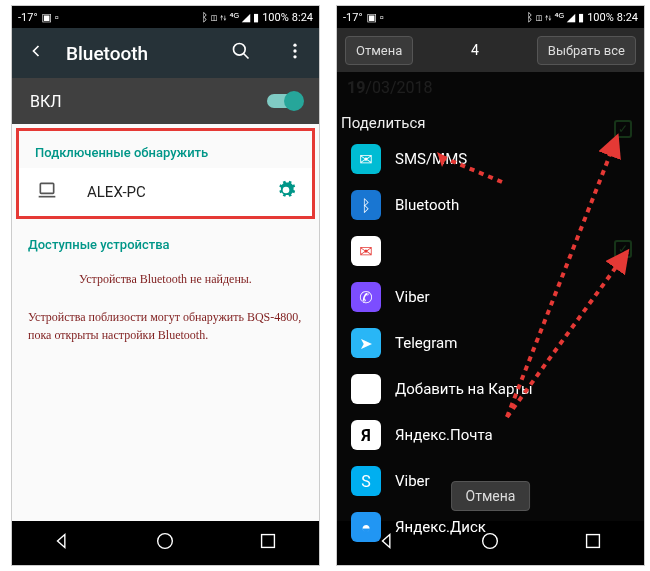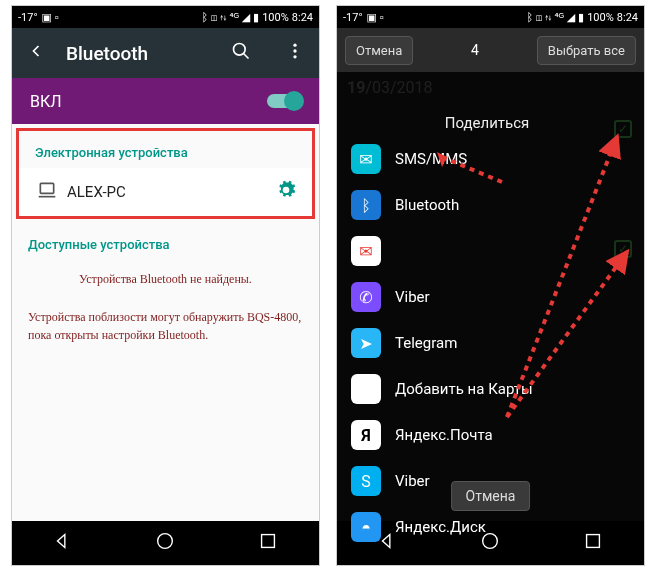--- a/index.html
+++ b/index.html
@@ -3,40 +3,40 @@
 <meta charset="utf-8">
 <style>
 * { margin: 0; padding: 0; box-sizing: border-box; font-family: Roboto, Arial, sans-serif; }
 body { background: #fff; width: 650px; height: 571px; display: flex; gap: 10px; padding: 5px; }
 .phone { flex: 1; border: 1px solid #ccc; display: flex; flex-direction: column; overflow: hidden; position: relative; margin-left: 6px; }
 .statusbar { background: #000; color: #fff; height: 22px; display: flex; align-items: center; justify-content: space-between; padding: 0 6px; font-size: 11px; }
 .statusbar .left { display: flex; gap: 4px; align-items: center; }
 .statusbar .right { display: flex; gap: 3px; }
 .appbar { background: #263238; color: #fff; height: 50px; display: flex; align-items: center; padding: 0 14px; gap: 20px; }
 .appbar .title { font-size: 19px; font-weight: 500; flex: 1; }
-.togglerow { background: #701a75; color: #fff; height: 46px; display: flex; align-items: center; padding: 0 18px; justify-content: space-between; }
+.togglerow { background: #404040; color: #fff; height: 46px; display: flex; align-items: center; padding: 0 18px; justify-content: space-between; }
 .toggle { width: 34px; height: 14px; background: #80cbc4; border-radius: 7px; position: relative; }
 .toggle::after { content: ''; position: absolute; right: -3px; top: -3px; width: 20px; height: 20px; background: #26a69a; border-radius: 50%; }
 .content { flex: 1; background: #fafafa; padding: 0; }
 .section-h { color: #009688; font-size: 13px; font-weight: 500; padding: 14px 16px 8px; }
 .highlight-box { border: 3px solid #e53935; margin: 4px 4px; }
-.devrow { display: flex; align-items: center; padding: 12px 16px; gap: 8px; background: #fff; }
+.devrow { display: flex; align-items: center; padding: 12px 16px; gap: 28px; background: #fff; }
 .devrow .name { flex: 1; font-size: 15px; color: #222; }
 .devrow .gear { color: #009688; }
 .info { color: #7f1d1d; font-size: 12px; padding: 10px 16px; line-height: 1.5; font-family: Liberation Serif, serif; }
 .info.center { text-align: center; }
 .navbar { background: #000; height: 44px; display: flex; align-items: center; justify-content: space-around; }
 
 .phone2 .content { background: #1a1a1a; color: #fff; position: relative; }
 .topbar2 { background: #2a2a2a; height: 44px; display: flex; align-items: center; padding: 0 8px; gap: 6px; color: #fff; font-size: 14px; }
 .tbtn { background: #3a3a3a; border: 1px solid #555; border-radius: 4px; padding: 6px 10px; font-size: 13px; color: #ddd; }
 .tmid { flex: 1; text-align: center; }
 .bgdate { position: absolute; color: #666; font-size: 16px; z-index: 0; }
 .dim { position: absolute; inset: 0; background: rgba(0,0,0,0.7); z-index: 1; }
-.sharetitle { position: absolute; top: 38px; left: 0; right: 7px; text-align: center; color: #eee; font-size: 15px; z-index: 2; padding: 4px; }
+.sharetitle { position: absolute; top: 38px; left: 0; right: 7px; text-align: left; color: #eee; font-size: 15px; z-index: 2; padding: 4px; }
 .sharelist { position: absolute; top: 64px; left: 0; right: 0; z-index: 2; }
 .shareitem { display: flex; align-items: center; gap: 14px; padding: 8px 14px; color: #fff; font-size: 15px; }
 .shareicon { width: 30px; height: 30px; border-radius: 6px; display: flex; align-items: center; justify-content: center; font-size: 16px; color: #fff; flex-shrink: 0; }
 .cancel2 { position: absolute; bottom: 10px; left: 50%; transform: translateX(-50%); background: #3a3a3a; border: 1px solid #555; border-radius: 4px; padding: 6px 14px; font-size: 14px; color: #ddd; z-index: 2; }
 .arrow { position: absolute; z-index: 5; pointer-events: none; }
 .checkbox { position: absolute; width: 18px; height: 18px; border: 2px solid #4caf50; border-radius: 3px; z-index: 0; display: flex; align-items: center; justify-content: center; color: #4caf50; font-size: 12px; }
 .i-bt{background:#1976d2}.i-sms{background:#00bcd4}.i-mail{background:#fff;color:#e53935}.i-vb{background:#7c4dff}.i-tg{background:#29b6f6}.i-mp{background:#fff}.i-ym{background:#fff;color:#000;font-weight:bold}.i-sk{background:#00aff0}.i-yd{background:#2196f3}
 </style>
 </head>
 <body>
@@ -68,21 +68,21 @@
           <circle cx="12" cy="12" r="2"></circle>
           <circle cx="12" cy="19" r="2"></circle>
         </svg></span>
   </div>
   <div class="togglerow">
     <span>ВКЛ</span>
     <span class="toggle"></span>
   </div>
   <div class="content">
     <div class="highlight-box">
-      <div class="section-h">Электронная устройства</div>
+      <div class="section-h">Подключенные обнаружить</div>
       <div class="devrow">
         <span><svg width="24" height="20" viewBox="0 0 24 24" fill="none" stroke="#555" stroke-width="2">
               <rect x="4" y="4" width="16" height="12" rx="1"></rect>
               <path d="M2 20h20"></path>
             </svg></span>
         <span class="name">ALEX-PC</span>
         <span class="gear"><svg width="20" height="20" viewBox="0 0 24 24" fill="#009688">
               <path d="M12 8a4 4 0 100 8 4 4 0 000-8zm9 4l2 1-1 3-2-1a8 8 0 01-2 2l1 2-3 1-1-2a8 8 0 01-3 0l-1 2-3-1 1-2a8 8 0 01-2-2l-2 1-1-3 2-1a8 8 0 010-3l-2-1 1-3 2 1a8 8 0 012-2l-1-2 3-1 1 2a8 8 0 013 0l1-2 3 1-1 2a8 8 0 012 2l2-1 1 3-2 1a8 8 0 010 3z"></path>
             </svg></span>
       </div>

